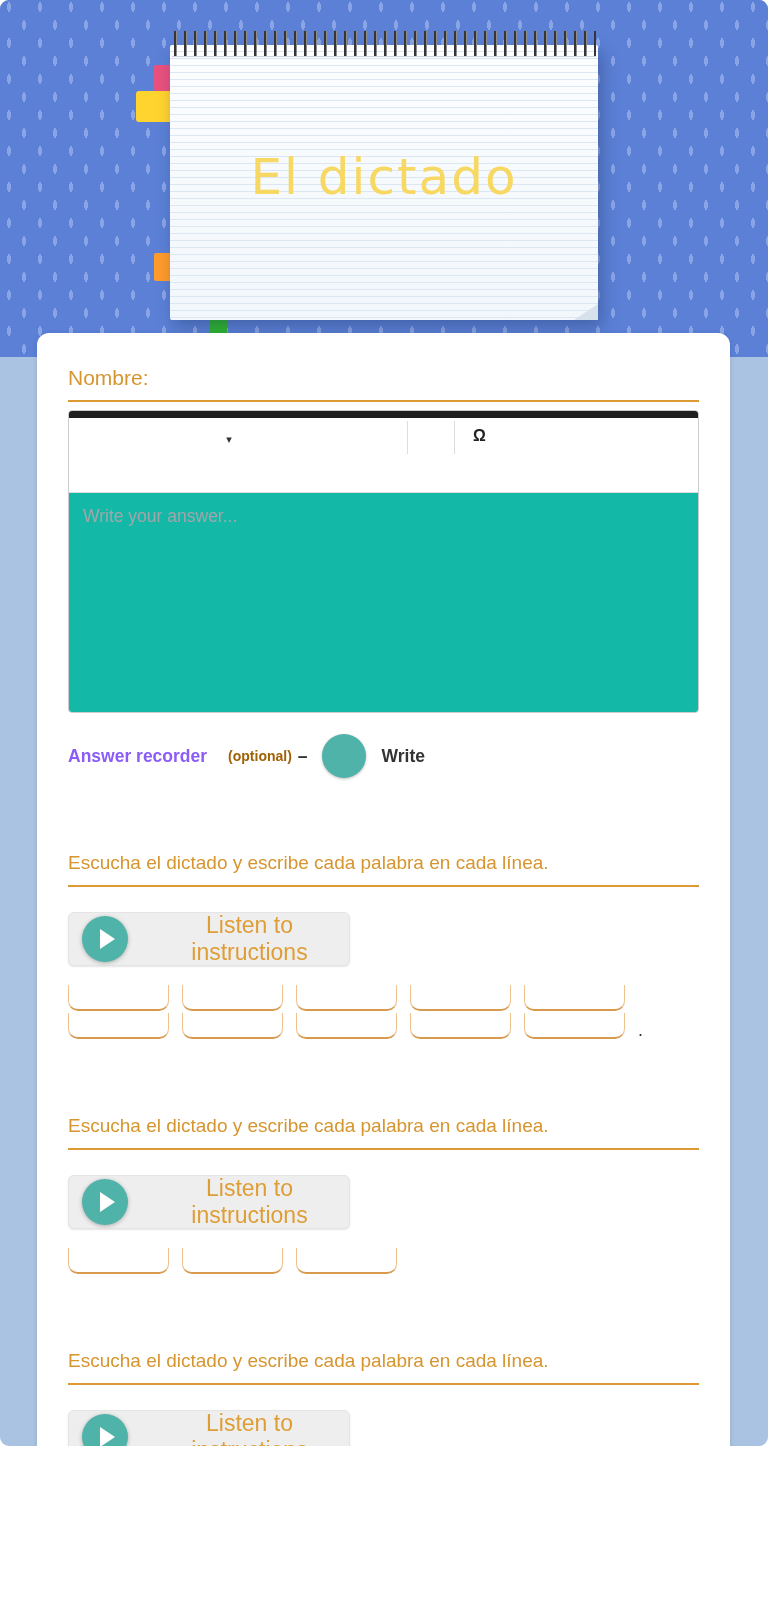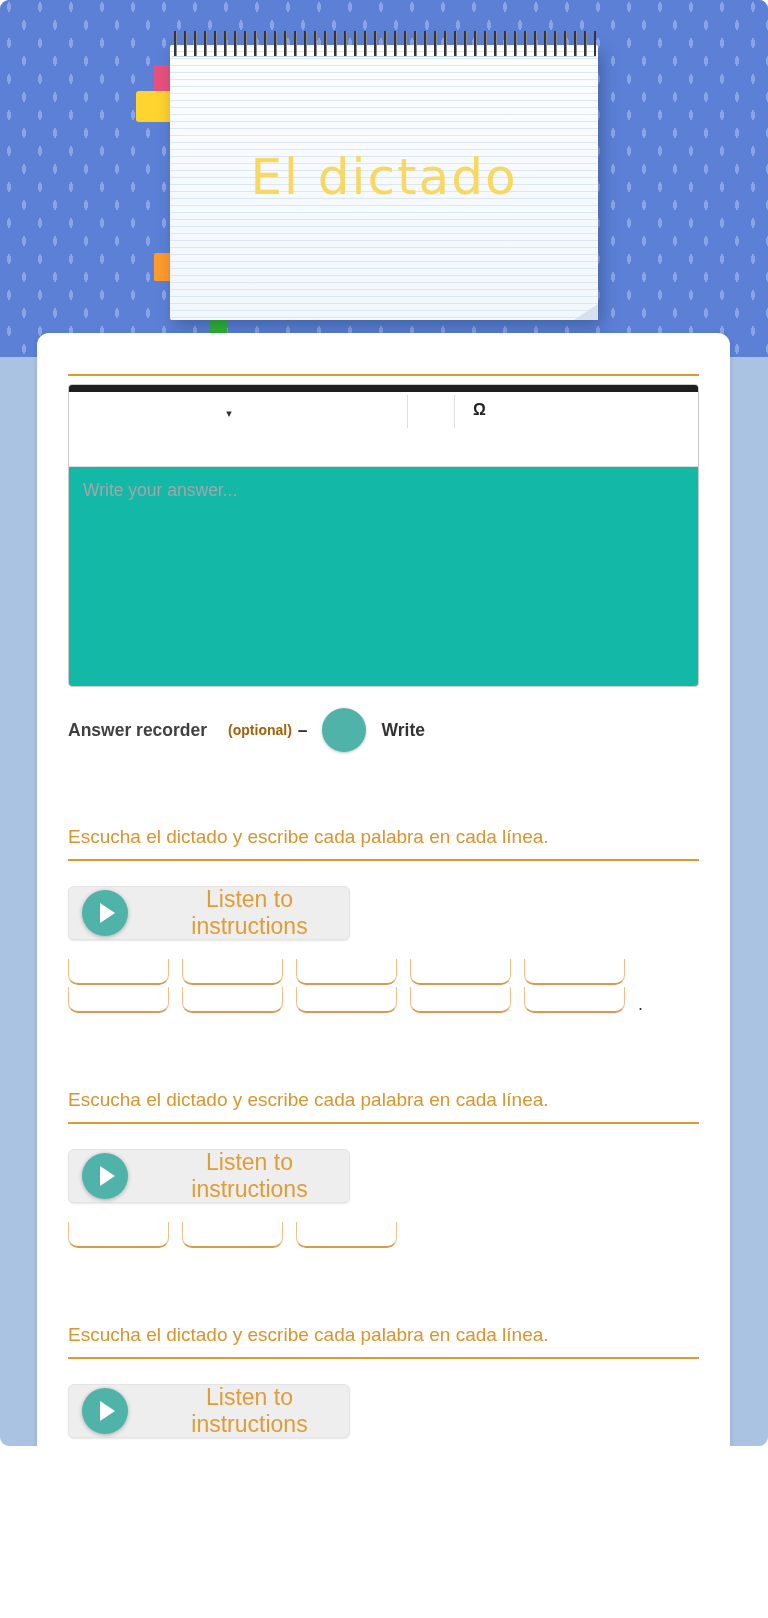--- a/index.html
+++ b/index.html
@@ -73,21 +73,21 @@
   }
   .answer-textarea{
     display:block;width:100%;height:219px;border:none;outline:none;resize:none;
     box-sizing:border-box;padding:13px 14px;font-size:17.5px;color:#444;
     font-family:"Liberation Sans",sans-serif;background:#14b8a6;
   }
   .answer-textarea::placeholder{color:#a2a6ab;opacity:1;}
 
   
   .recorder-row{margin-top:21px;display:flex;align-items:center;height:44px;}
-  .rec-label{font-weight:700;font-size:17.5px;color:#404040;}
+  .rec-label{font-weight:700;font-size:17.5px;color:#8b5cf6;}
   .rec-optional{font-weight:700;font-size:14px;color:#a16207;margin-left:21px;}
   .rec-dash{font-weight:700;font-size:17.5px;color:#333333;margin-left:6px;}
   .voice-circle{
     width:44px;height:44px;border-radius:50%;background:#4fb3a9;border:none;cursor:pointer;
     margin-left:14px;box-shadow:0 1px 3px rgba(0,0,0,.25);
   }
   .rec-voice{font-weight:700;font-size:17.5px;color:#333333;margin-left:16px;}
 
   
   #sections{margin-top:9px;}
@@ -130,20 +130,21 @@
       <div class="paper">
         <h1 class="notebook-title">El dictado</h1>
       </div>
       <div class="spiral"></div>
     </div>
   </div>
 
   <div class="card">
 
     <div>
+      <label class="q-label hand">Nombre:</label>
       <hr class="orange-rule">
 
       <div class="editor">
         <div class="editor-topbar"></div>
         <div class="editor-toolbar">
           <button class="tb-dropdown">
             <span>▾</span>
           </button>
           <span class="tb-sep tb-sep1"></span>
           <span class="tb-sep tb-sep2"></span>

